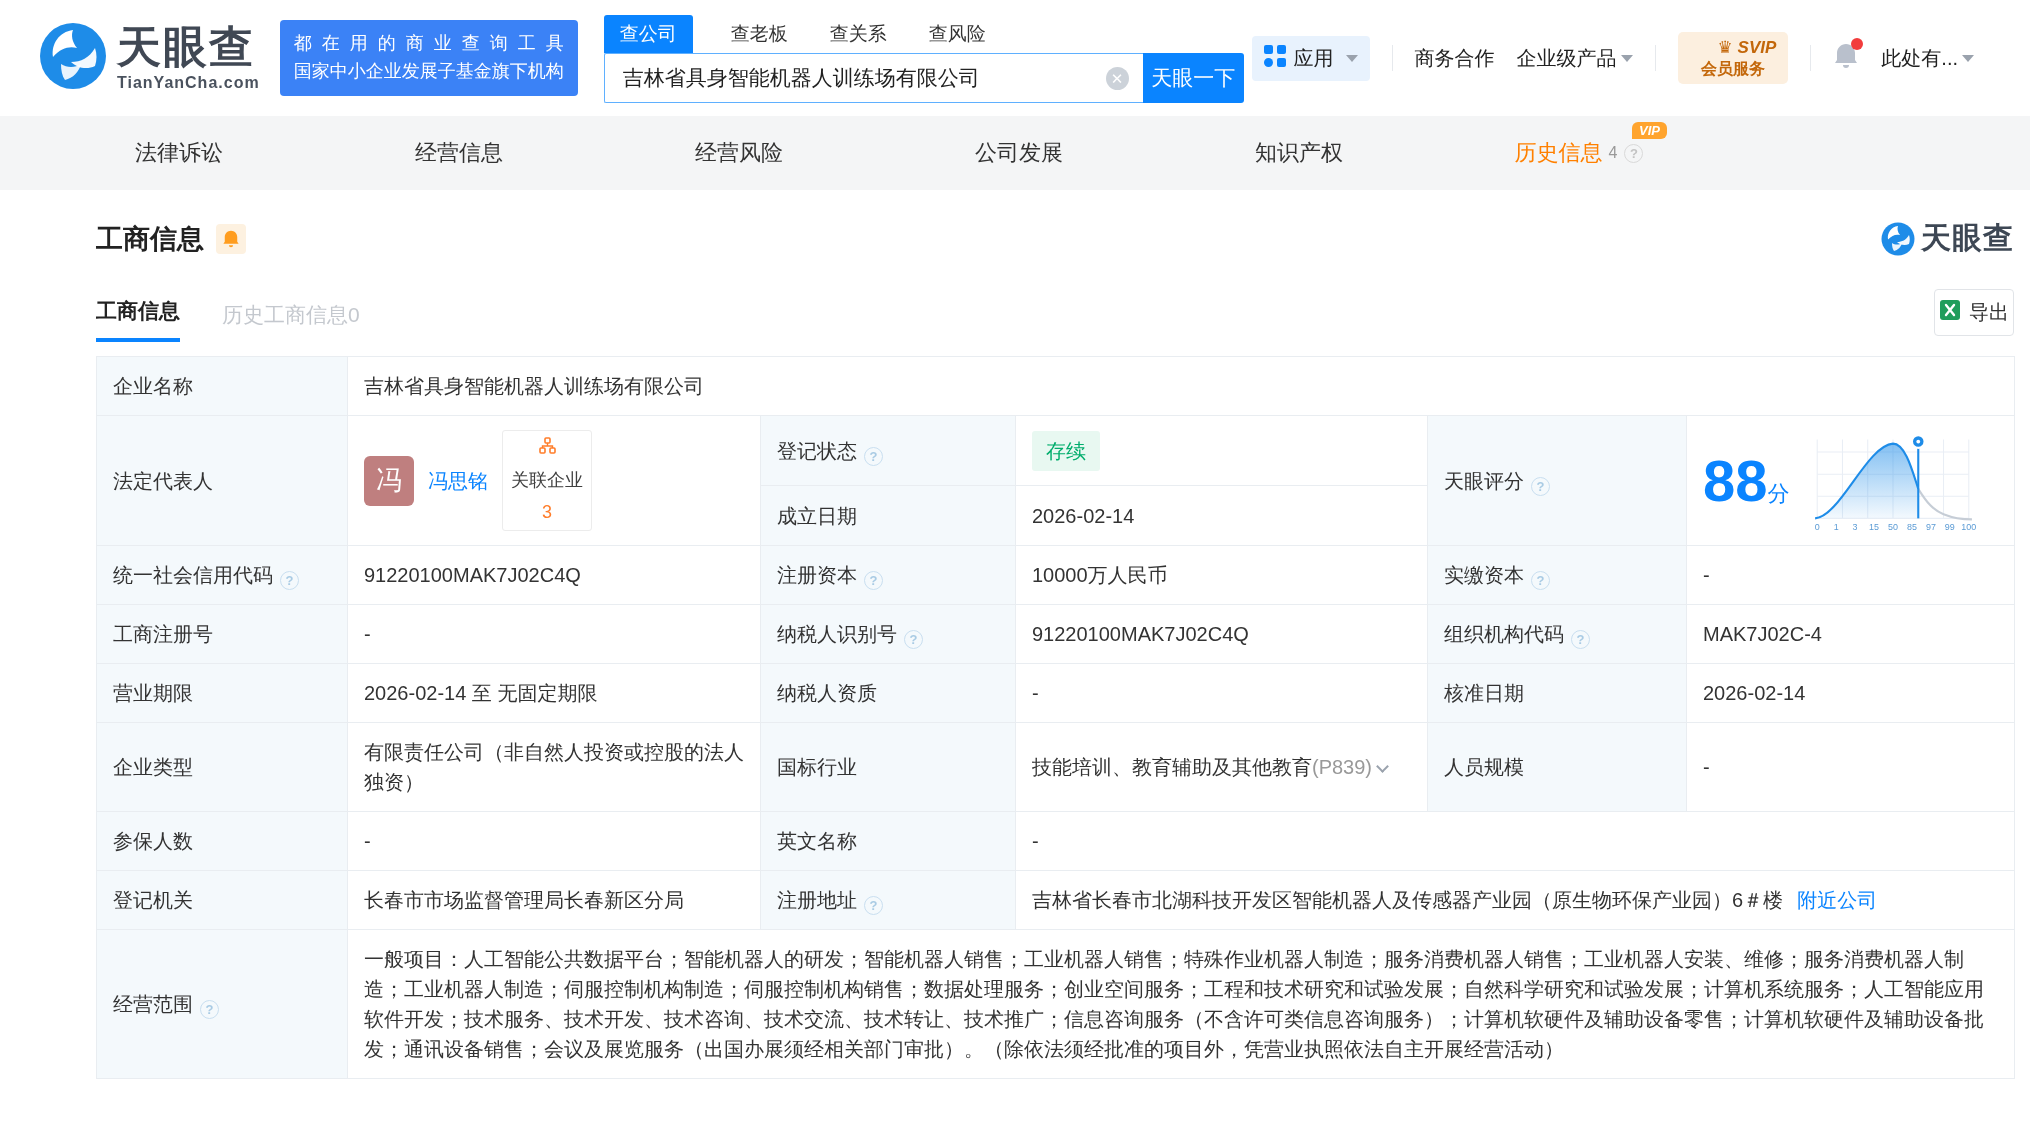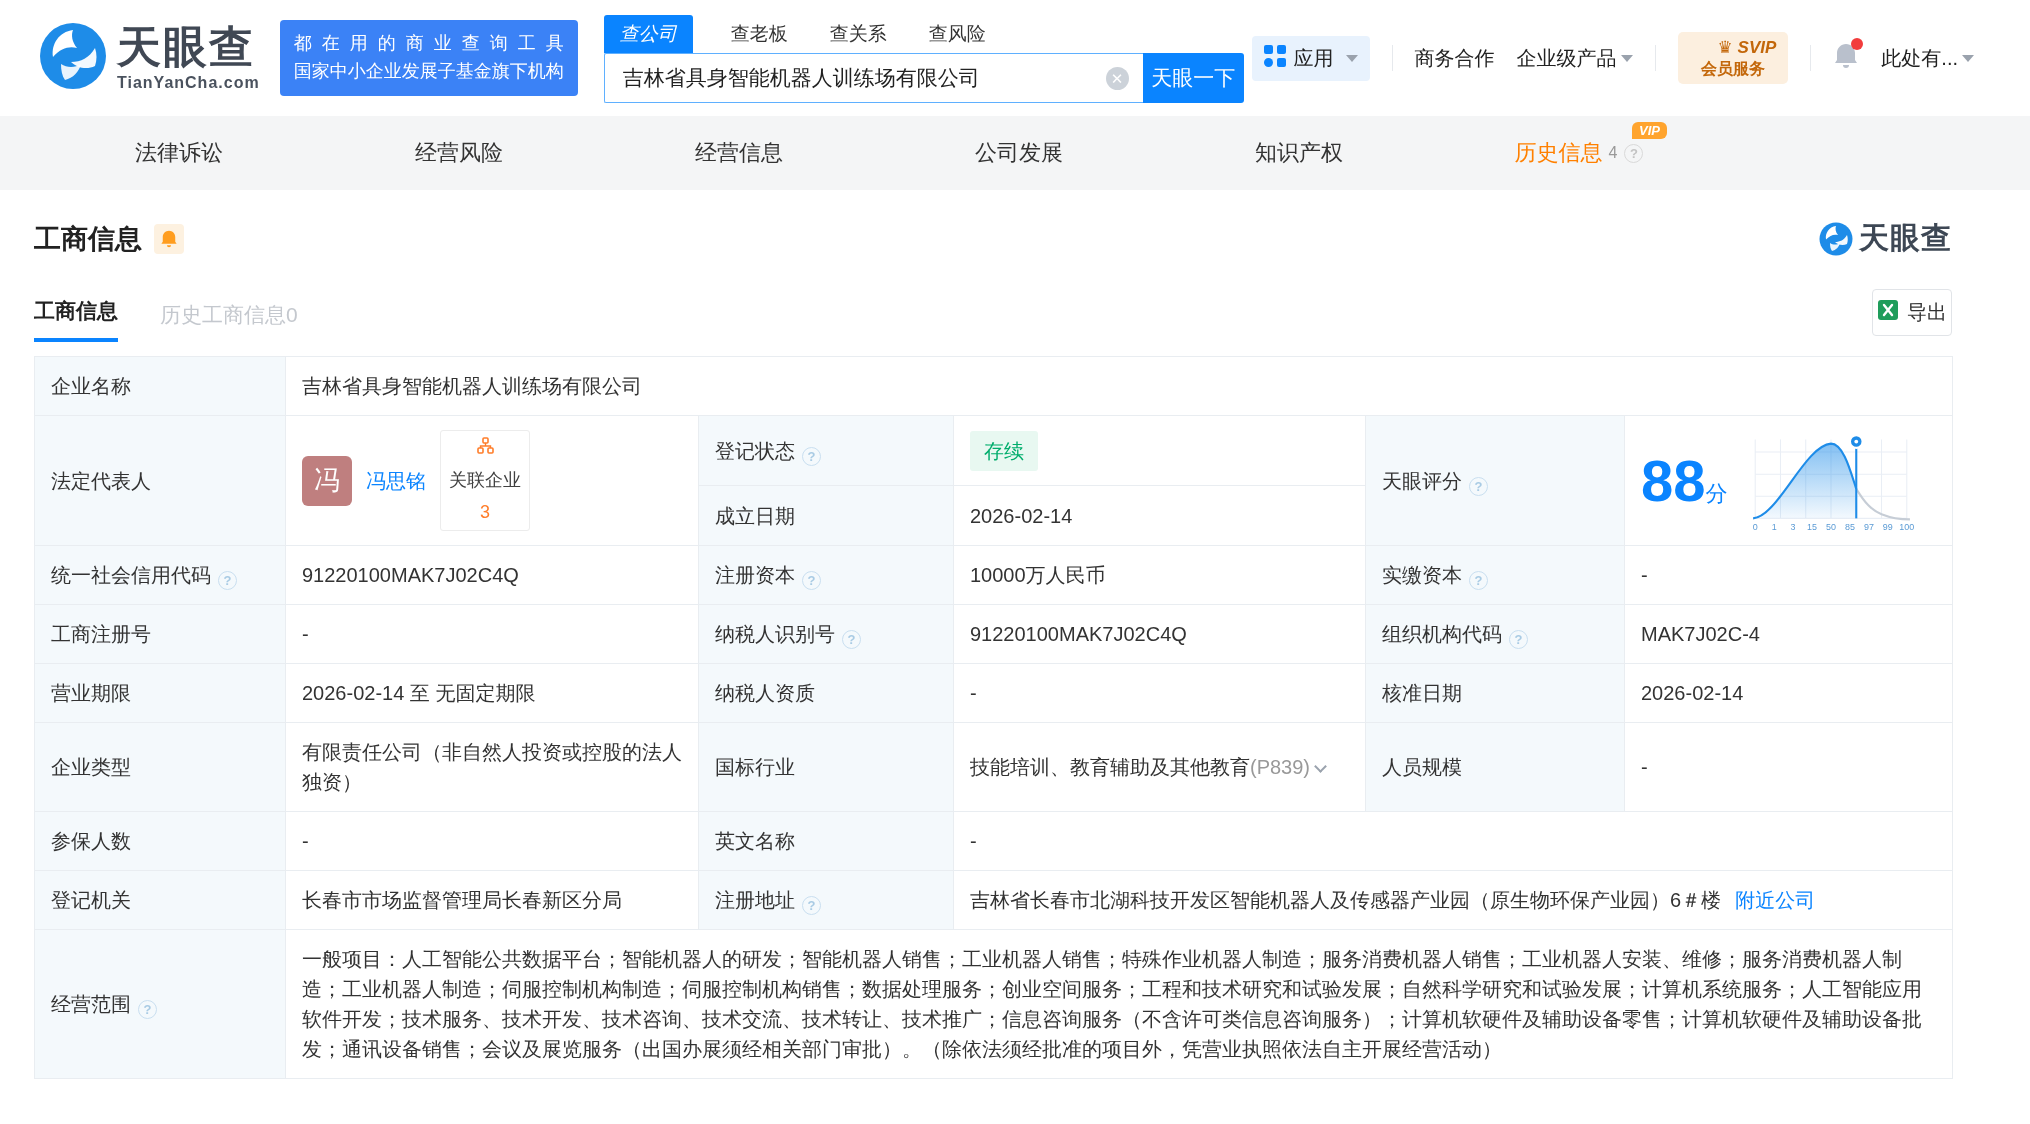--- a/index.html
+++ b/index.html
@@ -11,21 +11,21 @@
   .logo { display:flex; align-items:center; gap:10px; }
   .logo-text { display:flex; flex-direction:column; line-height:1; }
   .logo-cn { font-size:44px; font-weight:bold; color:#404854; letter-spacing:2px; }
   .logo-en { font-size:16px; font-weight:bold; color:#4a525e; margin-top:6px; letter-spacing:1px; }
   .slogan { margin-left:20px; background:#3b82f6; color:#fff; border-radius:4px;
     padding:10px 14px; font-size:18px; line-height:1.55; text-align:justify; }
   .slogan div { text-align-last:justify; }
   .search-block { margin-left:26px; width:640px; }
   .search-tabs { display:flex; align-items:flex-end; gap:34px; font-size:19px; height:40px; }
   .search-tab { color:#333; padding:6px 4px; cursor:pointer; }
-  .search-tab.active { background:#0a84ff; color:#fff; padding:6px 16px; border-radius:3px 3px 0 0;font-style:italic; }
+  .search-tab.active { background:#0a84ff; color:#fff; padding:6px 16px; border-radius:3px 3px 0 0; }
   .search-row { display:flex; height:50px; }
   .search-input-wrap { position:relative; flex:1; }
   .search-input { width:100%; height:50px; border:1px solid #5fb0ff; border-right:none;
     font-size:21px; padding:0 52px 0 18px; color:#222; outline:none;
     font-family:"Liberation Sans","DejaVu Sans",sans-serif; border-radius:2px 0 0 2px; }
   .clear-icon { position:absolute; right:14px; top:14px; width:23px; height:23px; border-radius:50%;
     background:#ccd2d9; color:#fff; font-size:15px; line-height:23px; text-align:center; cursor:pointer; }
   .search-btn { width:101px; background:#0a84ff; color:#fff; border:none; font-size:21px;
     border-radius:0 3px 3px 0; cursor:pointer; font-family:inherit; }
   .topnav { margin-left:auto; display:flex; align-items:center; gap:22px; padding-right:56px; }
@@ -53,21 +53,21 @@
   .vip-mini { position:absolute; top:6px; right:52px; background:#ffa42e; color:#fff;
     font-size:13px; font-weight:bold; font-style:italic; padding:1px 7px;
     border-radius:6px 6px 6px 0; }
   .help { display:inline-block; width:19px; height:19px; border-radius:50%;
     border:1.5px solid #c9dff0; color:#a9cbe4; font-size:13px; line-height:18px;
     text-align:center; margin-left:7px; vertical-align:-3px; font-weight:bold; }
   .help::before { content:"?"; }
   .help.gray { border-color:#d9d9d9; color:#c3c3c3; }
 
   
-  .container { width:1918px; margin-left:34px; }
+  .container { width:1918px; margin-left:96px; }
   .section-header { display:flex; align-items:center; margin-top:28px; }
   .section-title { font-size:27px; font-weight:bold; color:#222; }
   .bell-chip { width:30px; height:30px; background:#fdf1e0; border-radius:4px; margin-left:12px;
     display:flex; align-items:center; justify-content:center; cursor:pointer; }
   .watermark { margin-left:auto; display:flex; align-items:center; gap:6px; }
   .watermark .wm-text { font-size:30px; font-weight:bold; color:#3d4754; letter-spacing:1px; }
 
   .subtab-row { display:flex; align-items:flex-end; margin-top:30px; }
   .subtab { font-size:21px; color:#222; font-weight:bold; padding-bottom:13px; cursor:pointer; }
   .subtab.active { border-bottom:4px solid #0a84ff; }
@@ -176,24 +176,24 @@
       <span class="caret"></span>
     </span>
   </div>
 </div>
 
 <div class="nav-tabs">
   <div class="nav-tab">
     <span>法律诉讼</span>
   </div>
   <div class="nav-tab">
+    <span>经营信息</span>
+  </div>
+  <div class="nav-tab">
     <span>经营风险</span>
-  </div>
-  <div class="nav-tab">
-    <span>经营信息</span>
   </div>
   <div class="nav-tab">
     <span>公司发展</span>
   </div>
   <div class="nav-tab">
     <span>知识产权</span>
   </div>
   <div class="nav-tab vip-tab">
     <span class="vip-mini">VIP</span>
     <span>历史信息</span>

